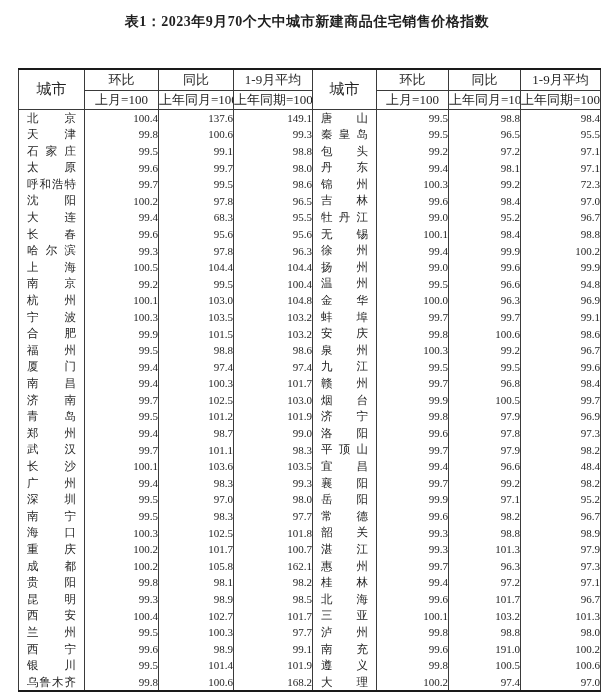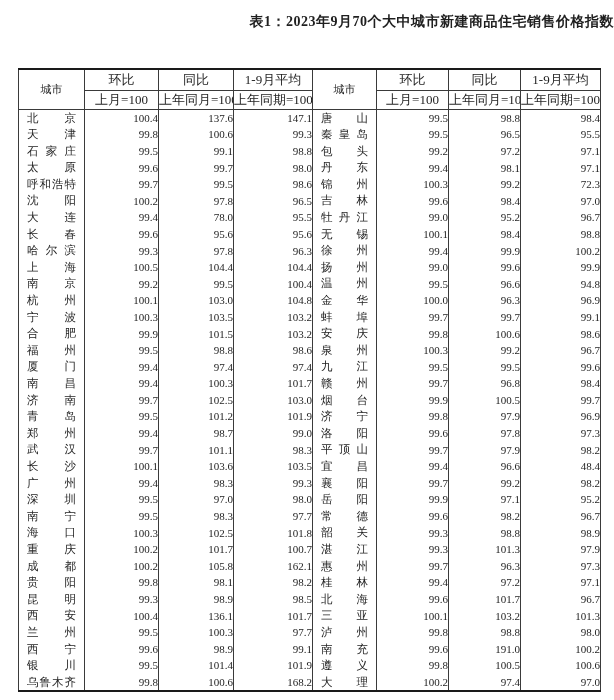--- a/index.html
+++ b/index.html
@@ -12,21 +12,21 @@
   html, body {
     margin: 0; padding: 0;
     width: 614px; height: 700px;
     background: var(--bg);
     color: var(--text);
     font-family: "Liberation Serif", "DejaVu Serif", serif;
   }
   .page { position: relative; width: 614px; height: 700px; overflow: hidden; }
   .title {
     position: absolute; top: 13px; left: 0; width: 100%;
-    text-align: right; font-weight: bold; font-size: 14px;
+    text-align: center; font-weight: bold; font-size: 14px;
     letter-spacing: 0.5px; white-space: nowrap;
   }
   table.idx {
     position: absolute; left: 18px; top: 68px;
     width: 582px; table-layout: fixed;
     border-collapse: collapse;
     border-top: 2px solid var(--border-heavy);
     border-bottom: 2.5px solid var(--border-heavy);
     border-left: 1px solid var(--border);
     border-right: 1px solid var(--border);
@@ -34,21 +34,21 @@
   table.idx th, table.idx td {
     border-left: 1px solid var(--border);
     border-right: 1px solid var(--border);
     padding: 0; margin: 0;
     font-weight: normal;
     overflow: hidden; white-space: nowrap;
   }
   thead th { font-size: 13px; text-align: center; vertical-align: middle; }
   thead tr.h1 th { height: 21px; }
   thead tr.h2 th { height: 17px; border-bottom: 1px solid var(--border); }
-  thead th.cityhead { border-bottom: 1px solid var(--border); font-size: 11px; }
+  thead th.cityhead { border-bottom: 1px solid var(--border); font-size: 15px; }
   thead tr.h1 th.grp { border-bottom: 1px solid var(--border); }
   tbody td { height: 16.6px; font-size: 11px; vertical-align: middle; }
   td.val { text-align: right; padding-right: 8px; }
   td.city .cname {
     display: flex; justify-content: space-between;
     padding: 0 8px; font-size: 11.5px; line-height: 16.6px;
   }
 </style>
 </head>
 <body>
@@ -91,21 +91,21 @@
     <tbody>
         <tr>
           <td class="city">
             <span class="cname">
               <span>北</span>
               <span>京</span>
             </span>
           </td>
           <td class="val">100.4</td>
           <td class="val">137.6</td>
-          <td class="val">147.1</td>
+          <td class="val">149.1</td>
           <td class="city">
             <span class="cname">
               <span>唐</span>
               <span>山</span>
             </span>
           </td>
           <td class="val">99.5</td>
           <td class="val">98.8</td>
           <td class="val">98.4</td>
         </tr>
@@ -214,21 +214,21 @@
           <td class="val">97.0</td>
         </tr>
         <tr>
           <td class="city">
             <span class="cname">
               <span>大</span>
               <span>连</span>
             </span>
           </td>
           <td class="val">99.4</td>
-          <td class="val">78.0</td>
+          <td class="val">68.3</td>
           <td class="val">95.5</td>
           <td class="city">
             <span class="cname">
               <span>牡</span>
               <span>丹</span>
               <span>江</span>
             </span>
           </td>
           <td class="val">99.0</td>
           <td class="val">95.2</td>
@@ -697,21 +697,21 @@
           <td class="val">96.7</td>
         </tr>
         <tr>
           <td class="city">
             <span class="cname">
               <span>西</span>
               <span>安</span>
             </span>
           </td>
           <td class="val">100.4</td>
-          <td class="val">136.1</td>
+          <td class="val">102.7</td>
           <td class="val">101.7</td>
           <td class="city">
             <span class="cname">
               <span>三</span>
               <span>亚</span>
             </span>
           </td>
           <td class="val">100.1</td>
           <td class="val">103.2</td>
           <td class="val">101.3</td>

